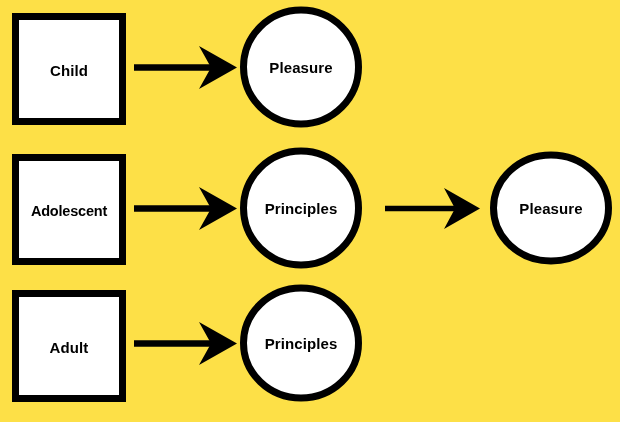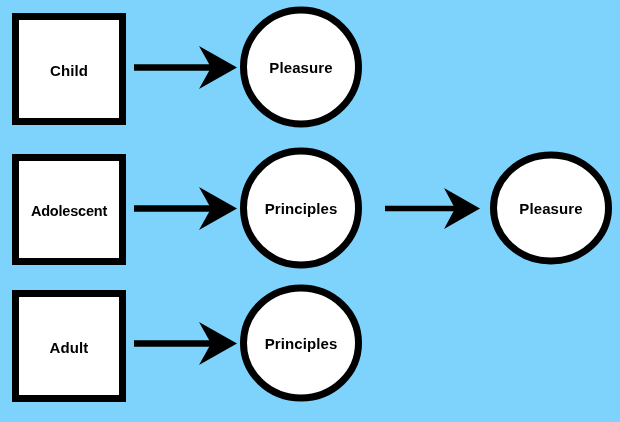--- a/index.html
+++ b/index.html
@@ -8,21 +8,21 @@
     padding: 0;
     background: #ffffff;
   }
   body {
     font-family: "Liberation Sans", sans-serif;
   }
   #diagram-canvas {
     position: relative;
     width: 620px;
     height: 422px;
-    background: #7dd3fc;
+    background: #fde047;
     overflow: hidden;
   }
   #diagram-canvas svg.layer {
     position: absolute;
     left: 0;
     top: 0;
     width: 620px;
     height: 422px;
     display: block;
   }

